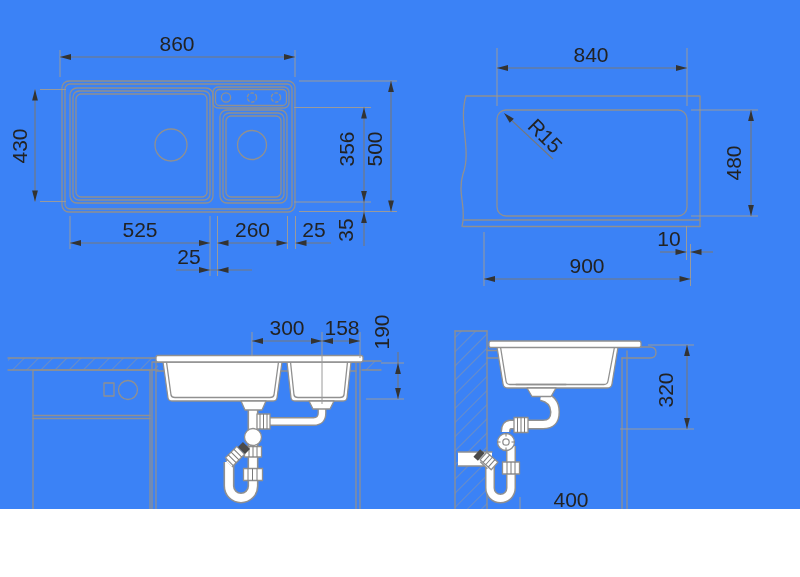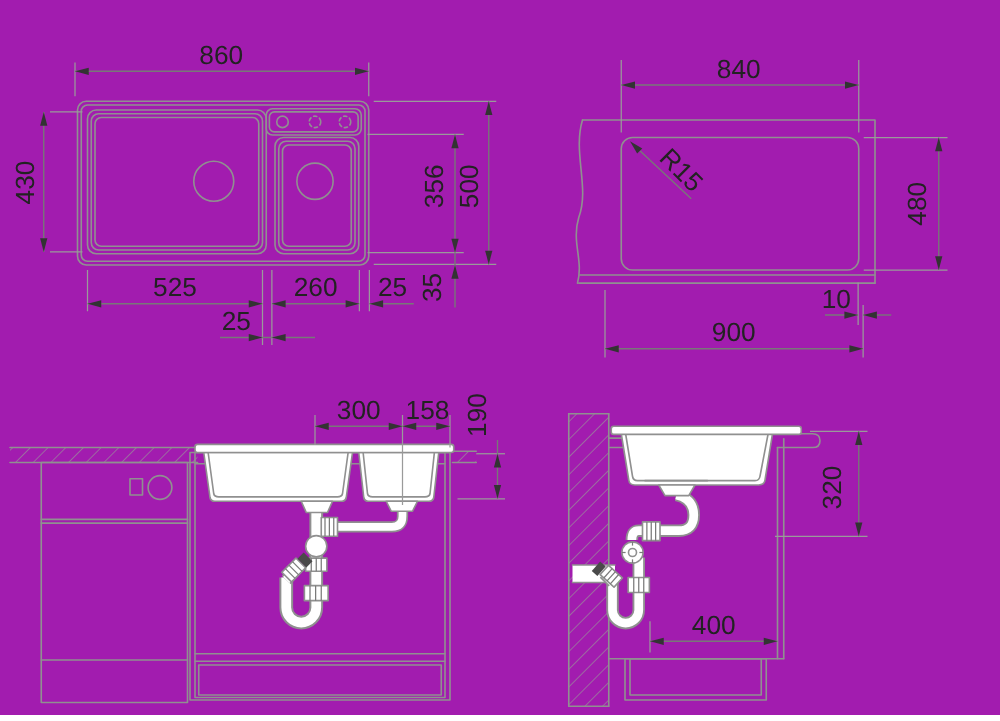--- a/index.html
+++ b/index.html
@@ -1,16 +1,16 @@
 <!DOCTYPE html>
 <html><head>
 <meta charset="utf-8">
 <style>
   html,body{margin:0;padding:0;background:#fff;}
-  .canvas{position:relative;width:800px;height:572px;background:#a21caf;overflow:hidden;}
+  .canvas{position:relative;width:800px;height:509px;background:#3b82f6;overflow:hidden;}
   svg{display:block;}
   .dl{stroke:#909090;stroke-width:1.3;fill:none;stroke-linejoin:round;stroke-linecap:round;}
   .dlf{stroke:#909090;stroke-width:1.3;fill:#ffffff;stroke-linejoin:round;}
   .ext{stroke:#9a9a9a;stroke-width:1;fill:none;}
   .dim{stroke:#787878;stroke-width:1.1;fill:none;}
   .arr{fill:#333333;stroke:none;}
   .txt{font-family:"Liberation Sans","DejaVu Sans",sans-serif;font-size:21px;fill:#222222;}
   .dash{stroke-dasharray:2.6 2.4;}
   .po{stroke:#909090;fill:none;stroke-linecap:butt;stroke-linejoin:round;}
   .pi{stroke:#ffffff;fill:none;stroke-linecap:butt;stroke-linejoin:round;}

